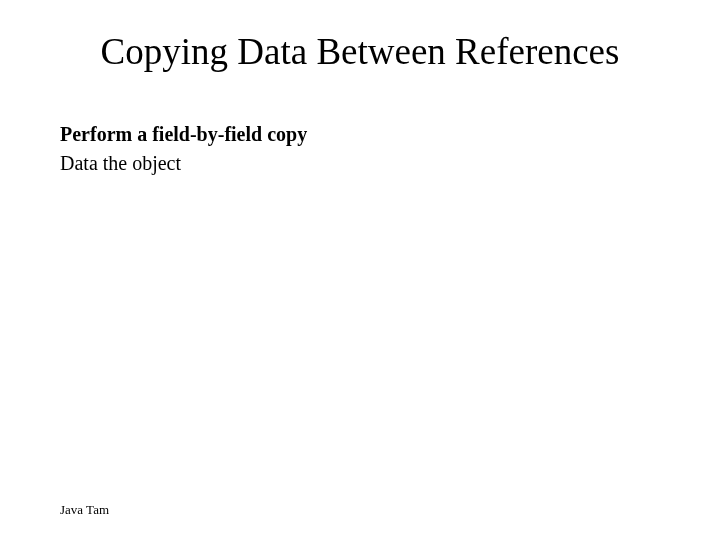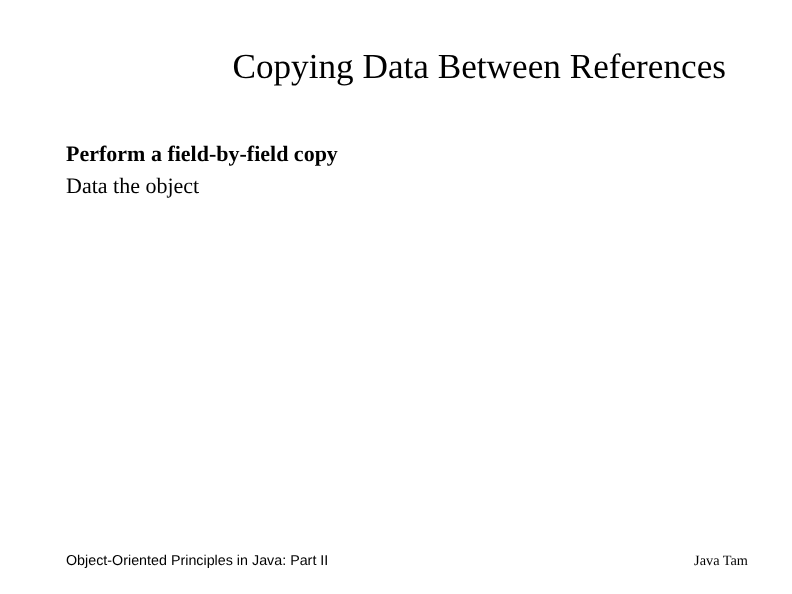--- a/index.html
+++ b/index.html
@@ -16,24 +16,24 @@
       position: relative;
       overflow: hidden;
     }
     .slide {
       width: 100%;
       height: 100%;
       position: relative;
       padding: 30px 60px 40px 60px;
     }
     .title {
-      font-size: 32px;
+      font-size: 37px;
       font-weight: 400;
-      text-align: right;
-      margin-top: 12px;
+      text-align: center;
+      margin-top: 0;
       margin-bottom: 48px;
     }
     .body-content {
       padding-left: 0px;
       margin-top: 25px;
     }
     .body-line {
       font-size: 20px;
       line-height: 1.35;
       margin-bottom: 2px;
@@ -64,16 +64,15 @@
 </head>
 <body>
 
 <div class="slide">
   <h1 class="title">Copying Data Between References</h1>
   <div class="body-content">
     <p class="body-line bold">Perform a field-by-field copy</p>
     <p class="body-line">Data the object</p>
   </div>
   <div class="footer">
-    <span class="footer-left">Object-Oriented Principles in Java: Part II</span>
     <span class="footer-right">Java Tam</span>
   </div>
 </div>
 
 </body></html>

